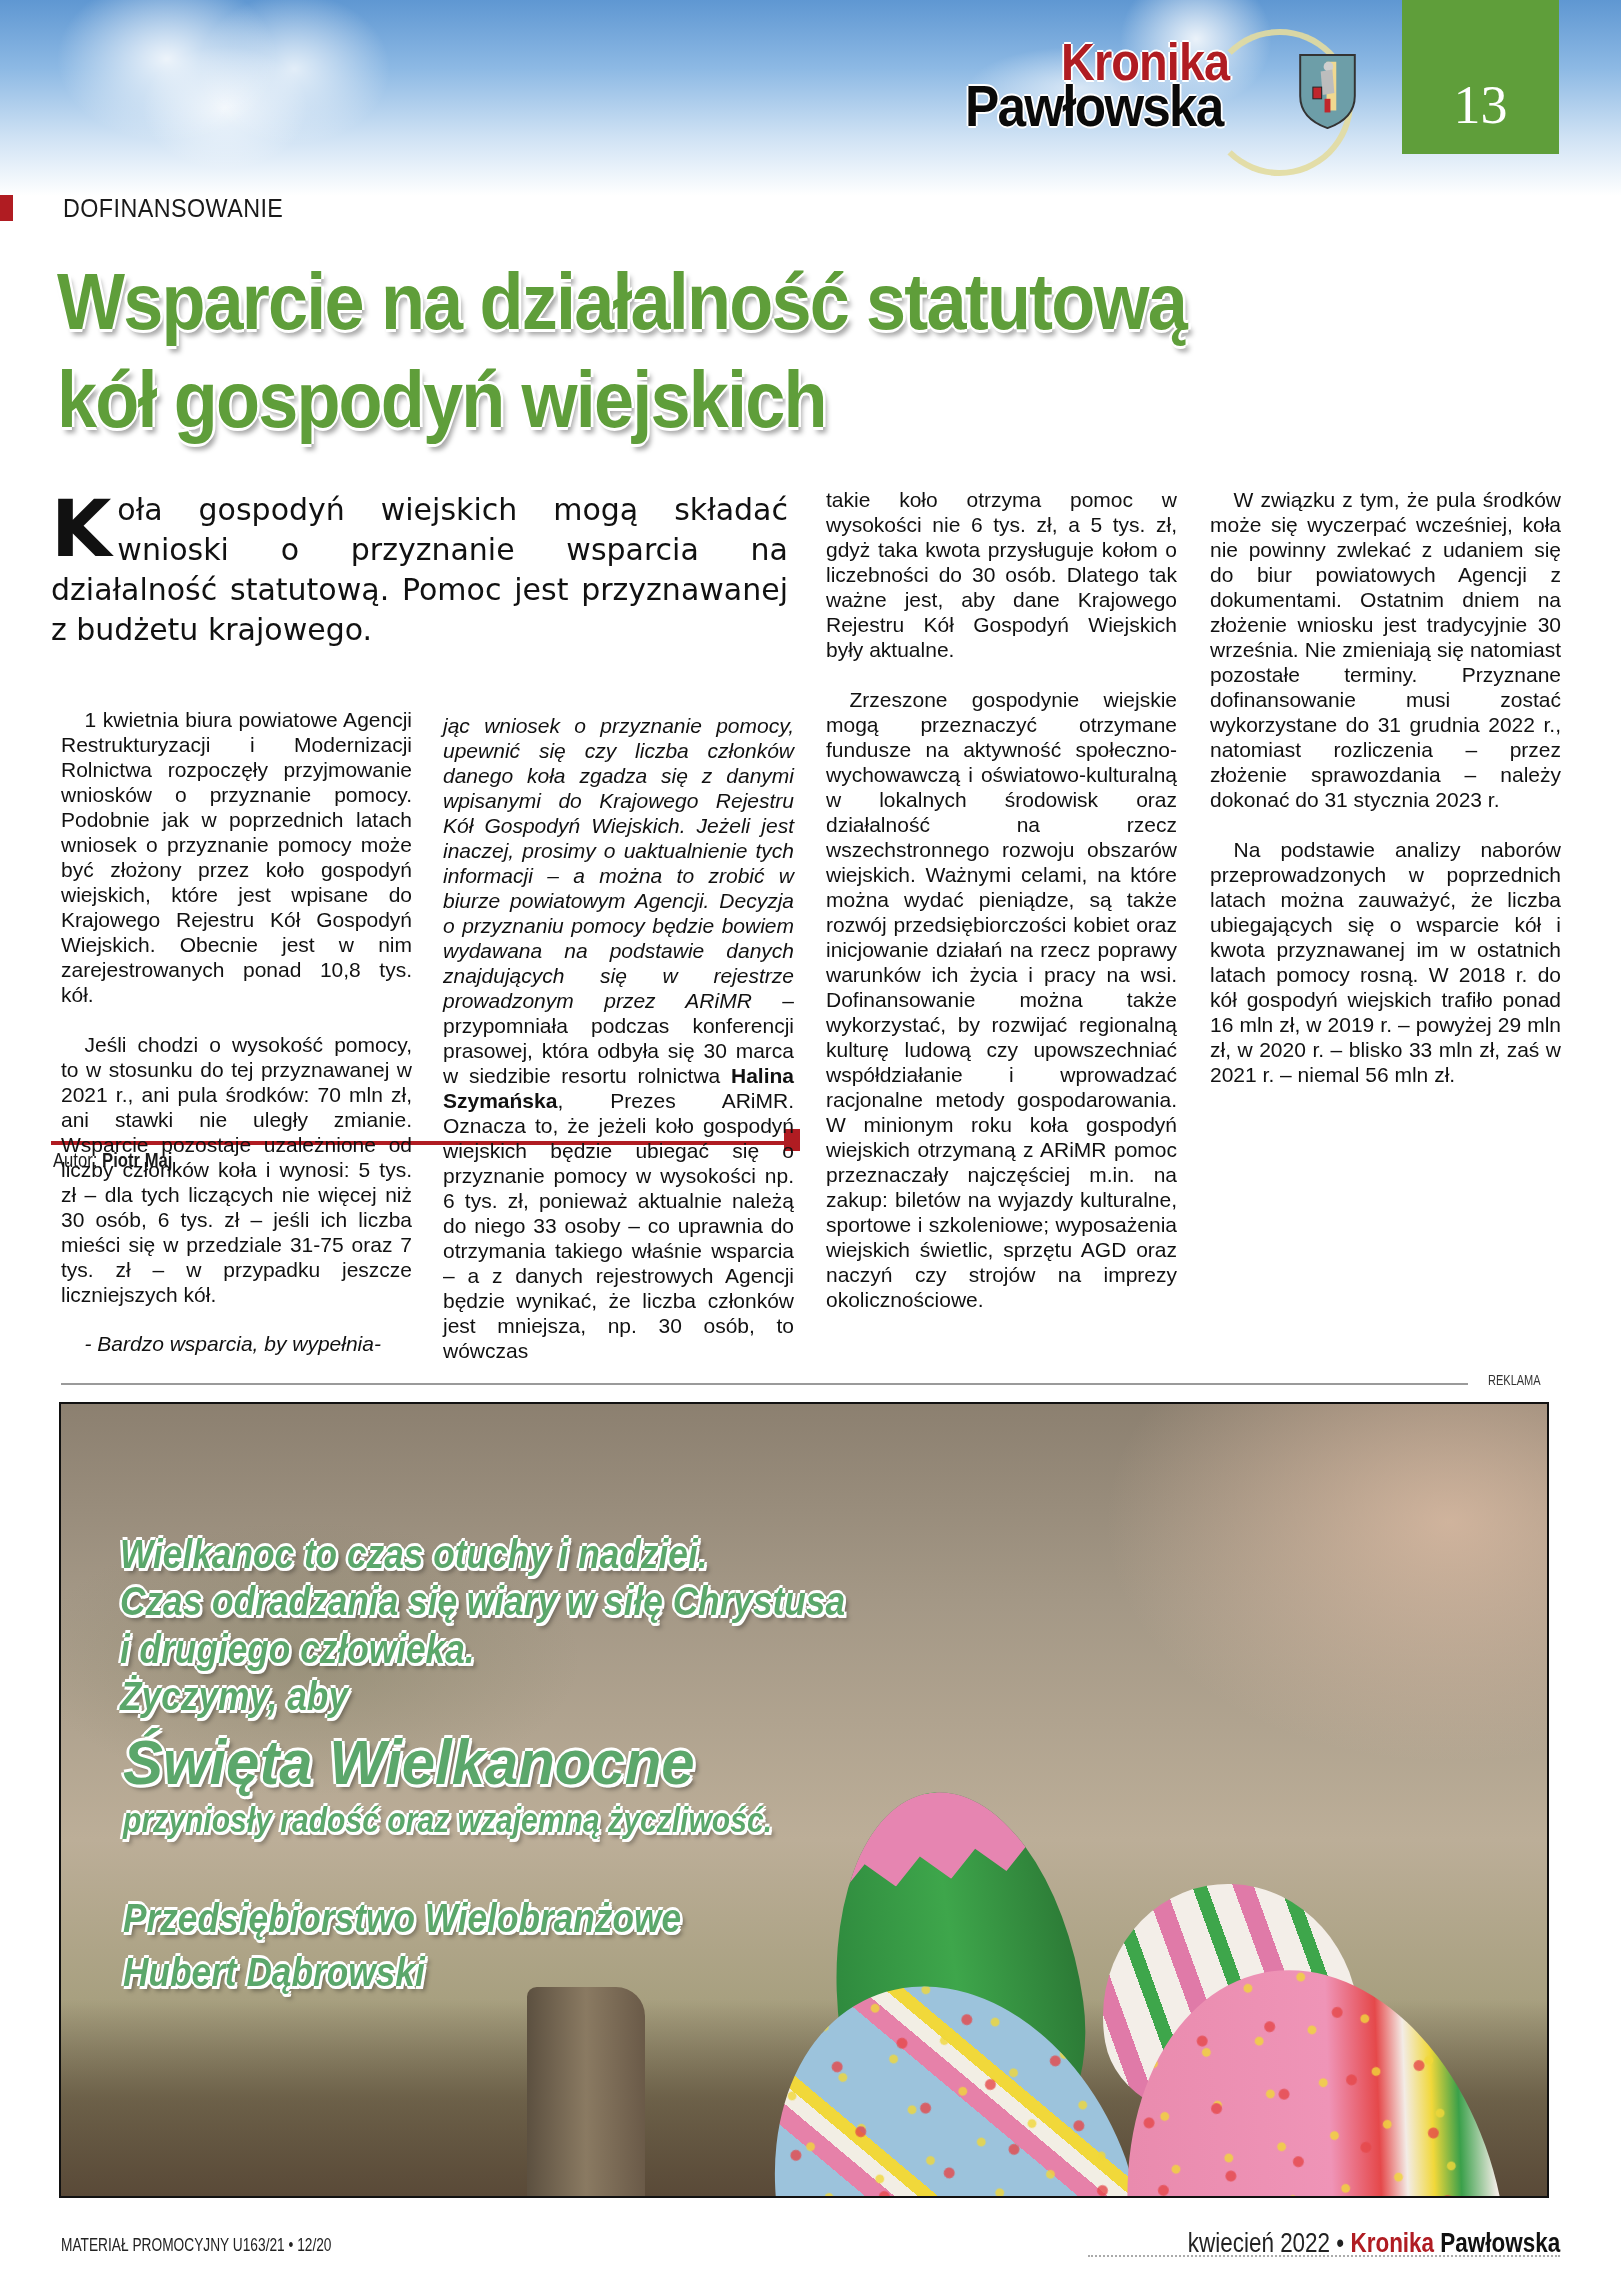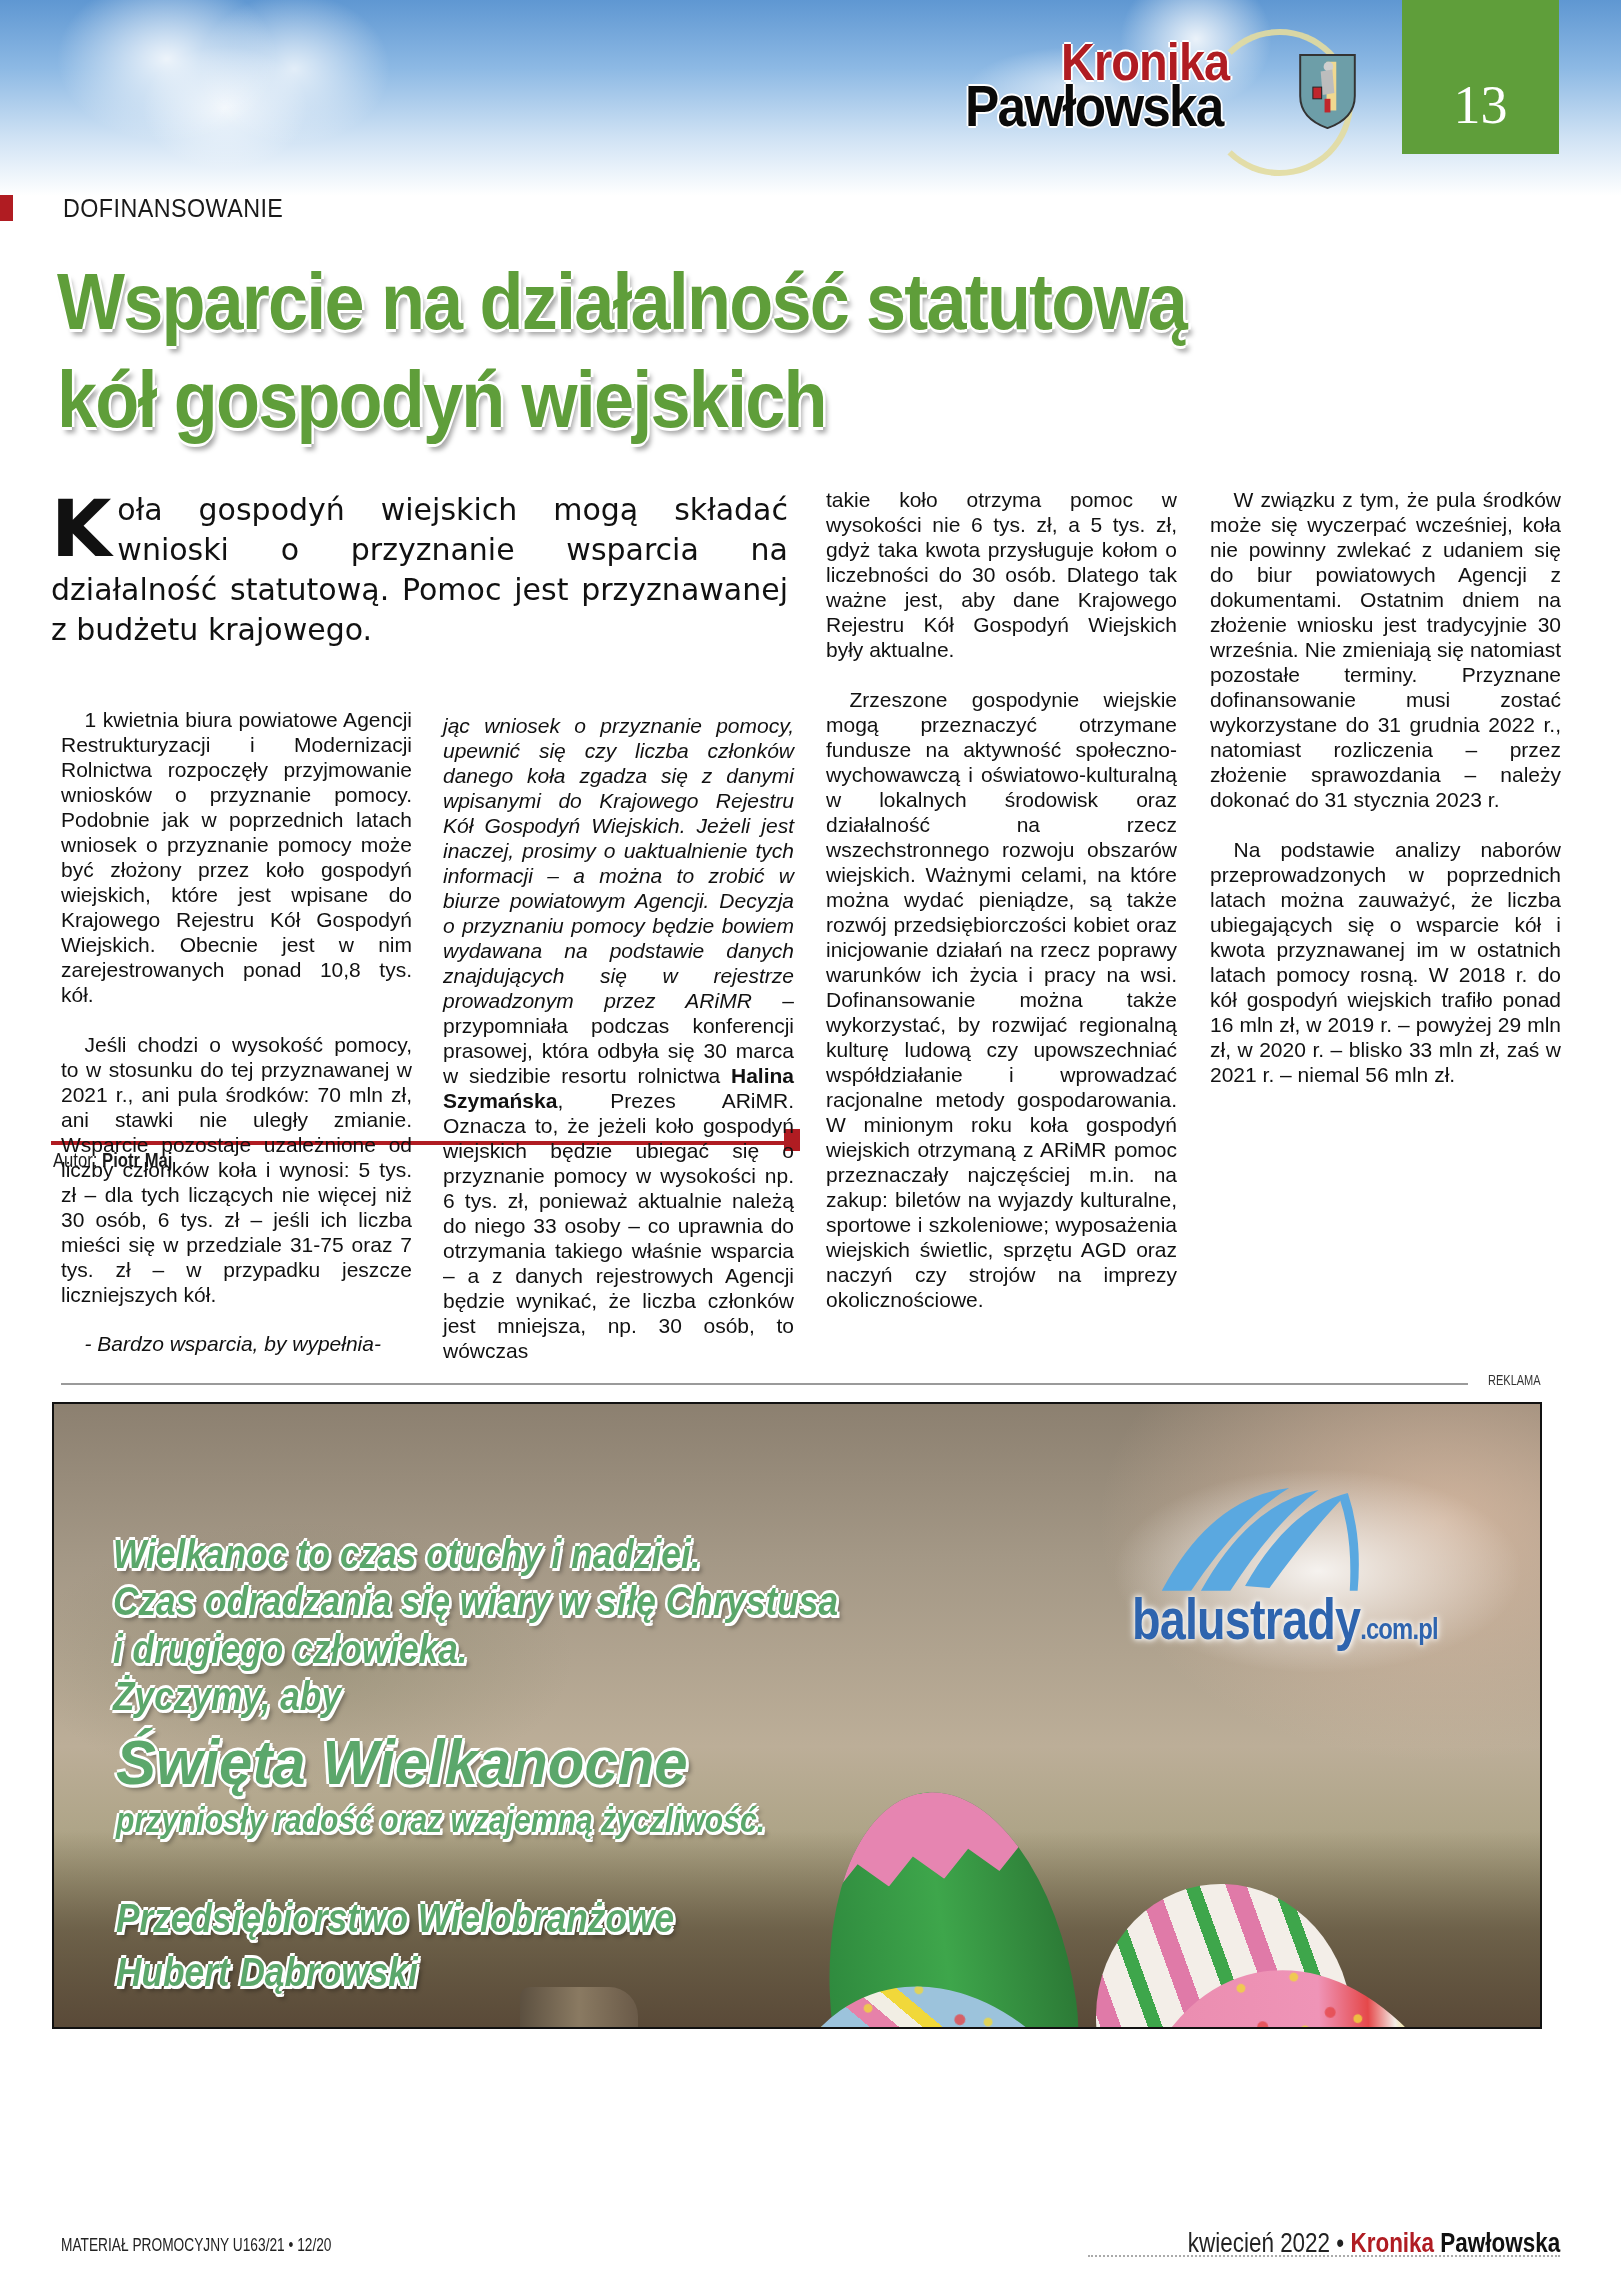--- a/index.html
+++ b/index.html
@@ -77,21 +77,21 @@
   .col2 { left: 443px; top: 713px; width: 351px; font-style: normal; }
   .col3 { left: 826px; top: 487px; width: 351px; }
   .col4 { left: 1210px; top: 487px; width: 351px; }
   .ital { font-style: italic; }
   .bold { font-weight: bold; }
 
   
   .ad-rule { position: absolute; left: 61px; top: 1383px; width: 1407px; height: 2px; background: #9a9a9a; }
   .ad-label { position: absolute; left: 1488px; top: 1372px; font-family: "Liberation Sans", sans-serif; font-size: 14.7px; color: #333; transform: scaleX(0.75); transform-origin: left top; }
   .ad {
-    position: absolute; left: 52px; top: 1402px; width: 1490px; height: 627px;
+    position: absolute; left: 59px; top: 1402px; width: 1490px; height: 796px;
     border: 2.9px solid #111; overflow: hidden;
     background:
       radial-gradient(ellipse 392px 196px at 245px 255px, rgba(120,120,90,0.35), rgba(0,0,0,0) 70%),
       linear-gradient(180deg, #8c8070 0%, #a49886 25%, #bcae98 55%, #a8a080 75%, #8a8868 100%);
   }
   .ad-bg-warm { position: absolute; right: 0; top: 0; width: 686px; height: 490px; background: radial-gradient(ellipse 490px 343px at 588px 118px, rgba(230,195,170,0.7), rgba(0,0,0,0) 70%); }
   .ad-ground { position: absolute; left: 0; bottom: 0; width: 1490px; height: 196px; background: linear-gradient(180deg, rgba(0,0,0,0) 0%, rgba(90,75,55,0.7) 50%, #5a4a38 100%); }
   .ad-stump { position: absolute; left: 466px; top: 583px; width: 118px; height: 225px; background: linear-gradient(90deg, #5c5040, #8a7a62, #6a5a48); border-radius: 9.8px 29px 0 0; }
 
   .egg { position: absolute; border-radius: 50% 50% 50% 50% / 58% 58% 42% 42%; overflow: hidden; }
@@ -205,30 +205,20 @@
 
   <div class="ad-text ad-l1">Wielkanoc to czas otuchy i nadziei.</div>
   <div class="ad-text ad-l2">Czas odradzania się wiary w siłę Chrystusa</div>
   <div class="ad-text ad-l3">i drugiego człowieka.</div>
   <div class="ad-text ad-l4">Życzymy, aby</div>
   <div class="ad-text ad-big">Święta Wielkanocne</div>
   <div class="ad-text ad-l6">przyniosły radość oraz wzajemną życzliwość.</div>
   <div class="ad-text ad-co1">Przedsiębiorstwo Wielobranżowe</div>
   <div class="ad-text ad-co2">Hubert Dąbrowski</div>
 
-  <div class="bal-logo">
-    <div class="bal-glow"></div>
-    <svg style="position:absolute;left:19.6px;top:0;" width="235" height="118" viewBox="0 0 240 120">
-      <path d="M10 115 Q60 20 140 10 Q90 40 40 115 Z" fill="#5aa8e0"></path>
-      <path d="M50 115 Q100 25 170 12 Q125 45 80 115 Z" fill="#5aa8e0"></path>
-      <path d="M95 110 Q140 30 200 15 Q165 50 120 112 Z" fill="#5aa8e0"></path>
-      <path d="M200 15 Q215 60 210 115 L202 115 Q205 60 192 22 Z" fill="#5aa8e0"></path>
-    </svg>
-    <div class="bal-text"><span>balustrady</span><small>.com.pl</small></div>
-  </div>
 </div>
 
 <div class="footer-left">MATERIAŁ PROMOCYJNY U163/21 • 12/20</div>
 <div class="footer-dots"></div>
 <div class="footer-right">
   <span class="date">kwiecień 2022 •</span>
   <span class="kron">Kronika</span>
   <span class="paw">Pawłowska</span>
 </div>
 

